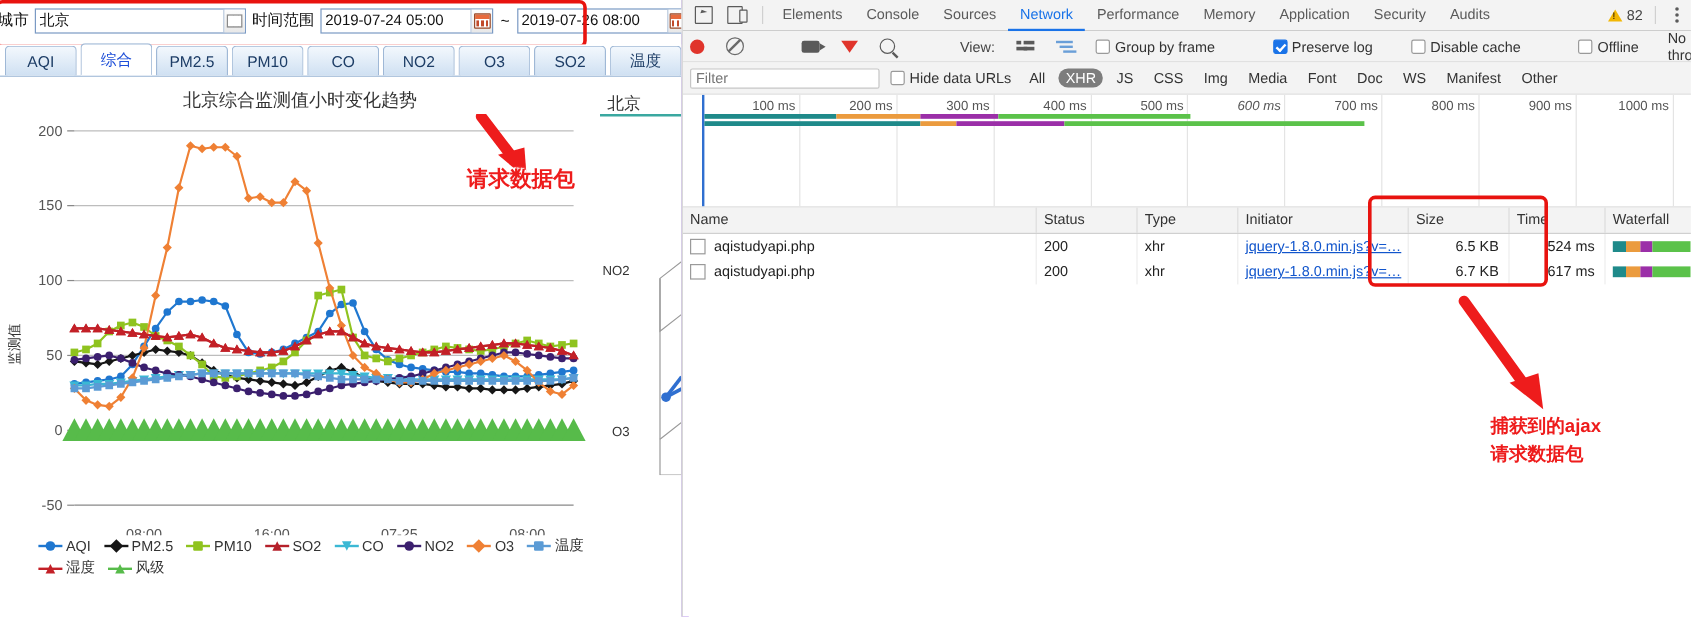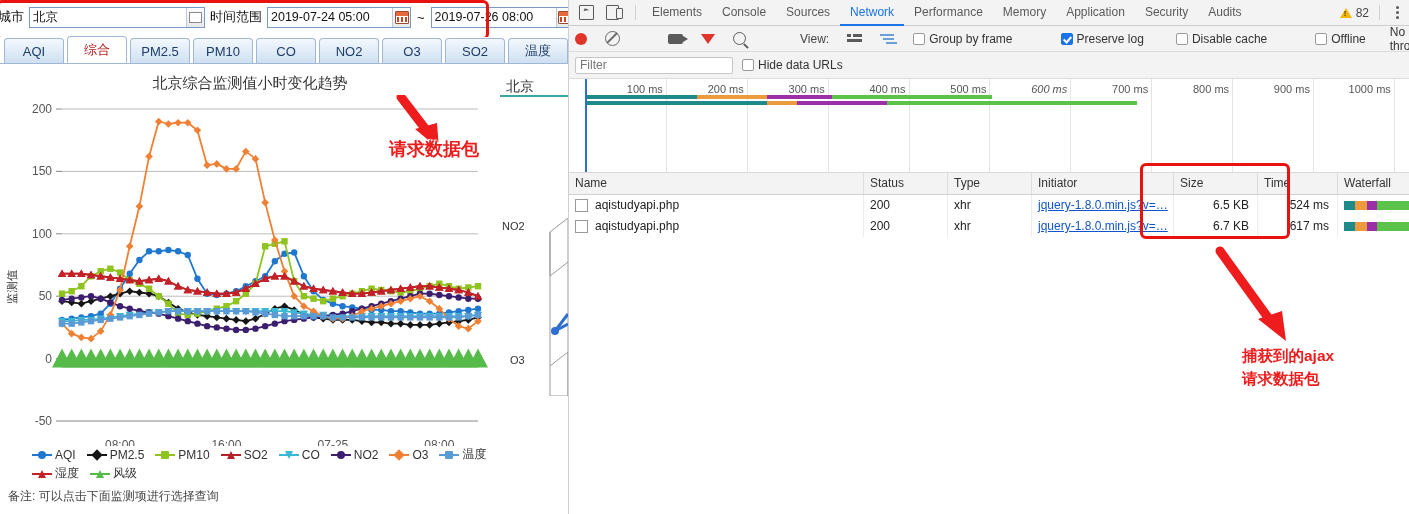--- a/index.html
+++ b/index.html
@@ -61,21 +61,21 @@
     display:flex;align-items:flex-end;gap:3px;padding-left:4px;box-sizing:border-box;
     border-bottom:1px solid #9fb8d6;background:#fff;}
   .tab{
     height:24px;min-width:36px;padding:0 11px;
     display:flex;align-items:center;justify-content:center;
     font-size:13px;color:#1d3d66;
     background:linear-gradient(#f3f8fd,#cfe0f2);
     border:1px solid #9fb8d6;border-bottom:none;
     border-radius:4px 4px 0 0;cursor:pointer;white-space:nowrap;
   }
-  .tab.active{background:#fff;color:#b91c1c;border-bottom:1px solid #fff;height:25px;}
+  .tab.active{background:#fff;color:#1d4ed8;border-bottom:1px solid #fff;height:25px;}
 
   
   #chart-area{position:absolute;left:0;top:66px;width:520px;height:380px;}
   .chart-title{position:absolute;top:8px;left:0;width:500px;text-align:center;
     font-size:15px;color:#333;}
   .y-axis-label{position:absolute;left:5px;top:238px;font-size:11.5px;color:#333;
     transform:rotate(-90deg);transform-origin:left top;white-space:nowrap;}
   .chart-note{position:absolute;left:8px;top:488px;font-size:12px;color:#444;}
 
   
@@ -829,21 +829,20 @@
       </span>
       <span class="lg-item">
         <span class="lg-swatch">
           <i style="background:#57bb4a;"></i>
           <b class="mk-tri" style="border-bottom-color:#57bb4a;"></b>
         </span>
         <span>风级</span>
       </span>
     </div>
 
-  <div class="chart-note">备注: 可以点击下面监测项进行选择查询</div>
 
   <svg class="ann-arrow" style="left:393px;top:95px;width:64px;height:60px;" viewBox="0 0 64 60">
     <path d="M8 2 L34 36" stroke="#ee1c1c" stroke-width="9" stroke-linecap="round"></path>
     <path d="M46 54 L22 34 L44 28 Z" fill="#ee1c1c"></path>
   </svg>
   <div class="ann-text" style="left:389px;top:136px;font-size:18px;">请求数据包</div>
 
   <div id="partial-chart">
     <div class="pc-title">北京</div>
     <div class="pc-lbl" id="pc-lbl-0" style="left:4px;top:154px;">NO2</div>
@@ -942,20 +941,33 @@
     <span style="margin-left:6px;">No throttling</span>
     <span class="sel-caret" style="margin-left:8px;"></span>
   </div>
 
   <div class="filter-row">
     <input class="filter-input" type="text" placeholder="Filter" style="">
     <span class="cb-wrap">
       <span class="cb"></span>
       <span>Hide data URLs</span>
     </span>
+    <span id="filter-types" style="display:flex;align-items:center;gap:5px;">
+        <span class="ftype">All</span>
+        <span class="ftype active">XHR</span>
+        <span class="ftype">JS</span>
+        <span class="ftype">CSS</span>
+        <span class="ftype">Img</span>
+        <span class="ftype">Media</span>
+        <span class="ftype">Font</span>
+        <span class="ftype">Doc</span>
+        <span class="ftype">WS</span>
+        <span class="ftype">Manifest</span>
+        <span class="ftype">Other</span>
+      </span>
   </div>
 
   <div class="overview">
     <div id="ov-ticks">
         <div class="ov-tick" style="left: 96.8824px;">
           <span>100 ms</span>
         </div>
         <div class="ov-tick" style="left: 177.765px;">
           <span>200 ms</span>
         </div>

